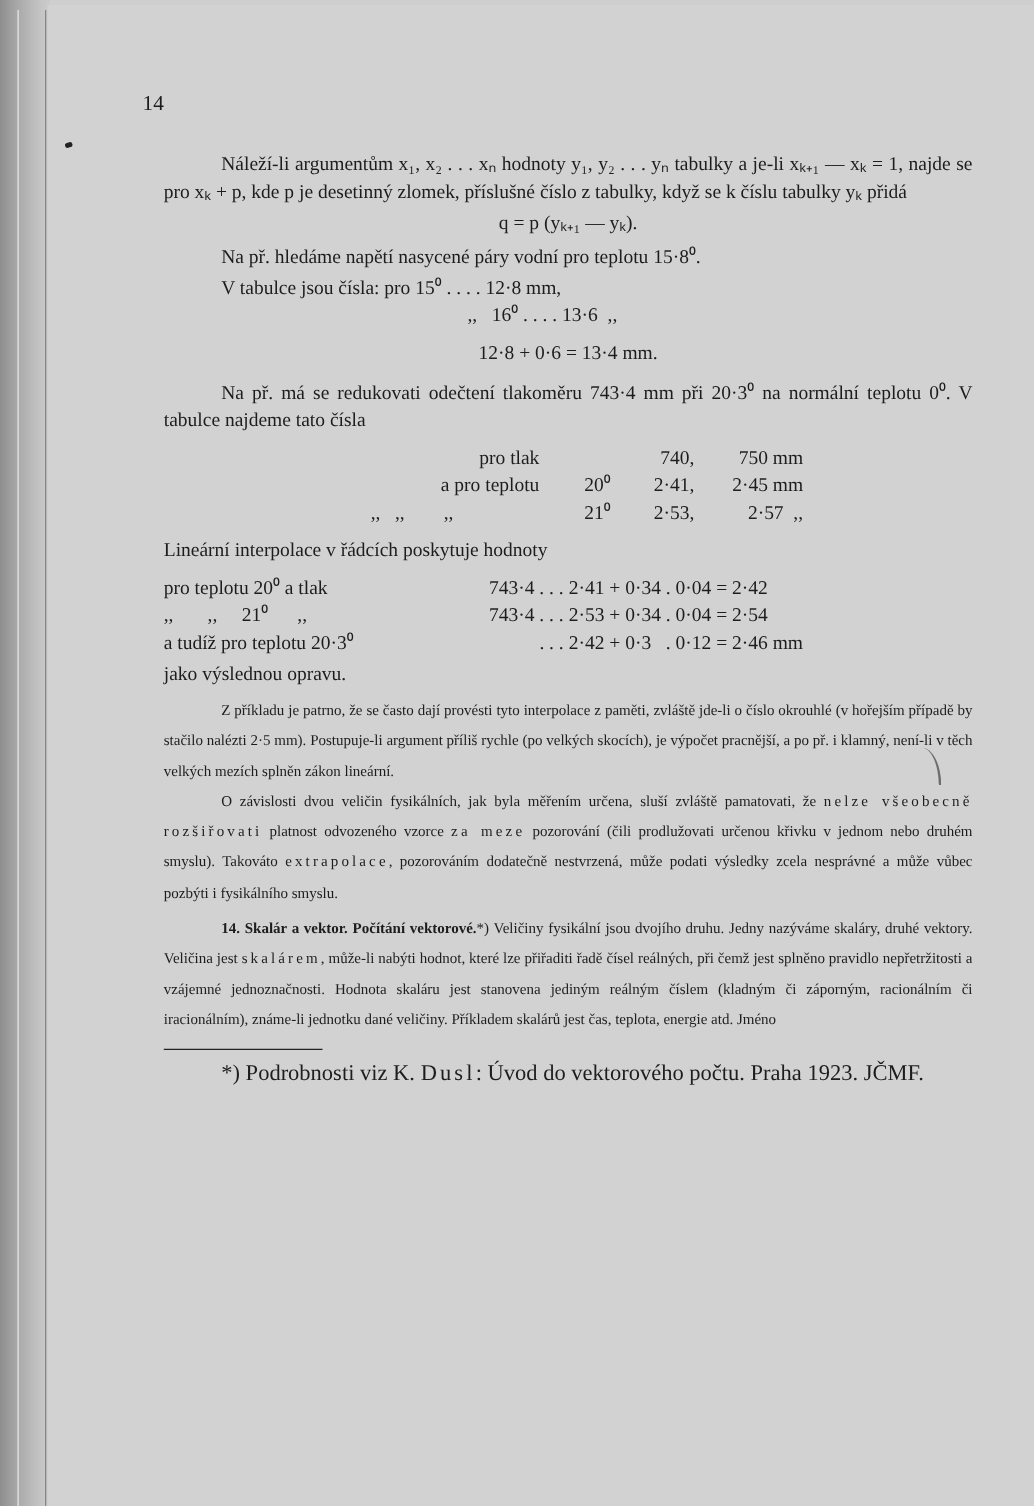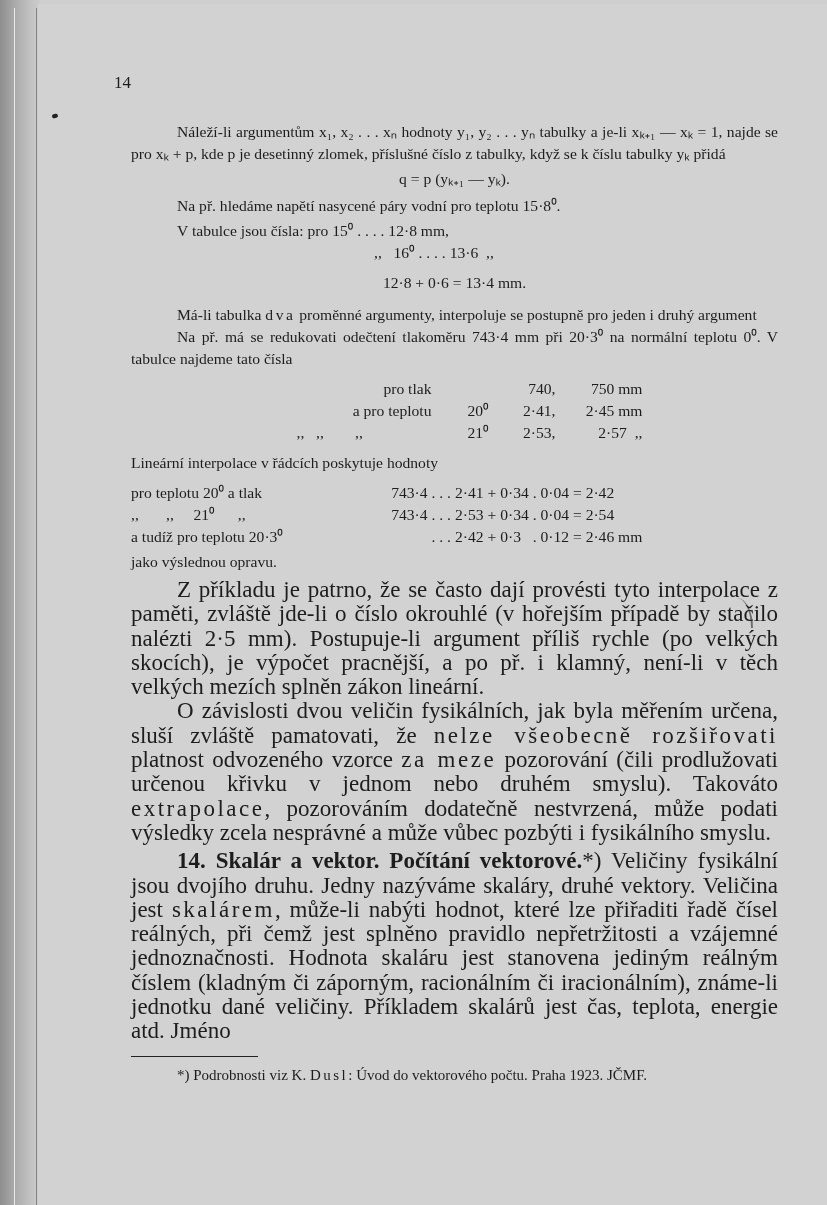--- a/index.html
+++ b/index.html
@@ -27,34 +27,34 @@
   .content {
     position: absolute; left: 131px; top: 121px; width: 647px;
     font-family: "Liberation Serif", serif; font-size: 15.6px; line-height: 22px;
     text-align: justify;
   }
   .content p { margin: 0; }
   .indent { text-indent: 46px; }
   .center { text-align: center; }
   .sp { letter-spacing: 2.5px; }
   .big {
-    font-size: 23px; line-height: 24.3px;
+    font-size: 12px; line-height: 24.3px;
   }
   .big p { margin: 0; }
   .sec-title { font-weight: bold; }
 
   .tbl { display: grid; grid-template-columns: 135px 45px 55px 75px; justify-content: center; column-gap: 12px; margin-left: 30px; }
   .tbl span { white-space: nowrap; }
   .tr { text-align: right; }
 
   .interp { display: grid; grid-template-columns: 200px 120px 235px; }
   .interp span { white-space: nowrap; }
 
   .fnrule { width: 127px; height: 1px; background: #222; margin: 12px 0 6px 0; }
-  .footnote { font-size: 15px; line-height: 24px; }
+  .footnote { font-size: 18px; line-height: 24px; }
 </style>
 </head>
 <body>
 
 <div class="binding">
   <div class="binding-line1"></div>
   <div class="binding-line2"></div>
 </div>
 
 <div class="page"></div>
@@ -66,25 +66,20 @@
 <div class="content">
   <p class="indent">Náleží-li argumentům x₁, x₂ . . . xₙ hodnoty y₁, y₂ . . . yₙ tabulky a je-li xₖ₊₁ — xₖ = 1, najde se pro xₖ + p, kde p je desetinný zlomek, příslušné číslo z tabulky, když se k číslu tabulky yₖ přidá</p>
   <p class="center" style="margin:3px 0 5px 0">q = p (yₖ₊₁ — yₖ).</p>
   <p class="indent" style="margin-bottom:3px">Na př. hledáme napětí nasycené páry vodní pro teplotu 15·8⁰.</p>
   <p class="indent">
     <span>V tabulce jsou čísla: pro</span>
     <span>15⁰ . . . . 12·8 mm,</span>
   </p>
   <p style="padding-left:243px; white-space:pre">,,   16⁰ . . . . 13·6  ,,</p>
   <p class="center" style="margin:8px 0 10px 0">12·8 + 0·6 = 13·4 mm.</p>
-  <p class="indent">
-    <span>Má-li tabulka</span>
-    <span class="sp">dva</span>
-    <span>proměnné argumenty, interpoluje se postupně pro jeden i druhý argument</span>
-  </p>
   <p class="indent">Na př. má se redukovati odečtení tlakoměru 743·4 mm při 20·3⁰ na normální teplotu 0⁰. V tabulce najdeme tato čísla</p>
 
   <div class="tbl" style="margin-top:8px">
     <span class="tr">pro tlak</span>
     <span class="tr"></span>
     <span class="tr">740,</span>
     <span class="tr">750 mm</span>
     <span class="tr">a pro teplotu</span>
     <span class="tr">20⁰</span>
     <span class="tr">2·41,</span>

